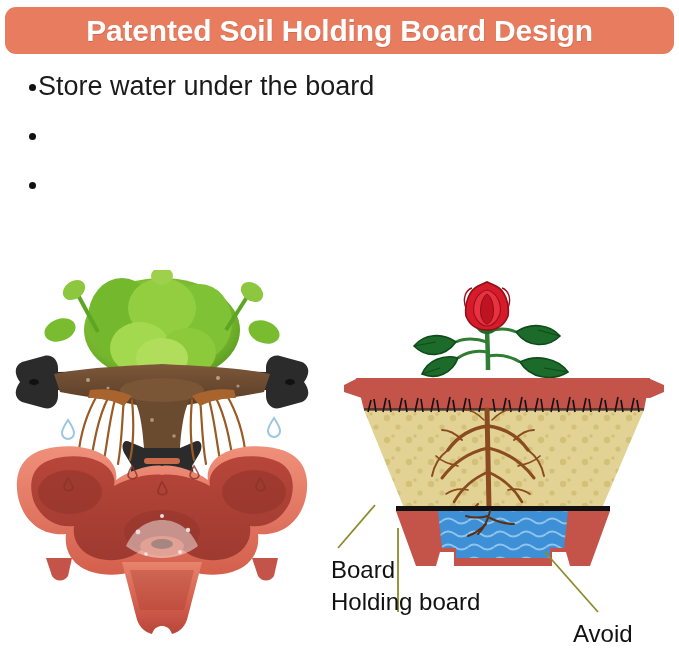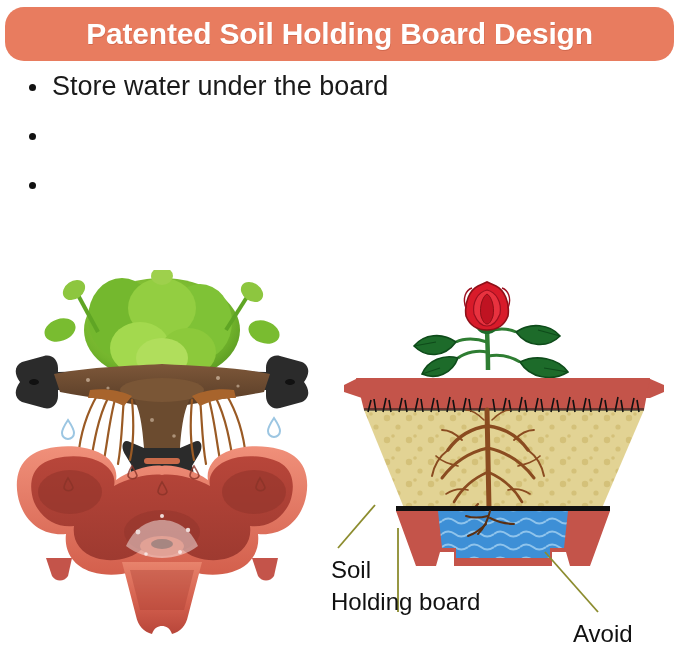--- a/index.html
+++ b/index.html
@@ -18,23 +18,23 @@
     background: #ffffff;
     overflow: hidden;
   }
 
   
   #header-banner {
     position: absolute;
     left: 5px;
     top: 7px;
     width: 669px;
-    height: 54px;
+    height: 47px;
     background: #E87C5F;
-    border-radius: 19px;
+    border-radius: 11px;
     box-sizing: border-box;
   }
   #header-title {
     position: absolute;
     left: 0;
     top: 0;
     width: 100%;
     height: 100%;
     display: flex;
     align-items: center;
@@ -53,21 +53,21 @@
     left: 0;
     top: 62px;
     width: 679px;
     list-style: none;
     margin: 0;
     padding: 0;
   }
   .bullet-row {
     position: relative;
     height: 49px;
-    padding-left: 52px;
+    padding-left: 38px;
     display: flex;
     align-items: center;
   }
   .bullet-dot {
     position: absolute;
     left: 29px;
     top: 50%;
     width: 7px;
     height: 7px;
     margin-top: -3px;
@@ -427,17 +427,17 @@
   </div>
 
   <svg id="leader-lines" viewBox="0 0 679 655">
     <g stroke="#8C8C2E" stroke-width="1.8" fill="none">
       <line x1="338" y1="548" x2="375" y2="505"></line>
       <line x1="398" y1="612" x2="398" y2="528"></line>
       <line x1="598" y1="612" x2="545" y2="552"></line>
     </g>
   </svg>
 
-  <div class="callout" id="label-soil">Soil</div>
+  <div class="callout" id="label-soil">Board</div>
   <div class="callout" id="label-holding-board">Holding board</div>
   <div class="callout" id="label-water">Avoid</div>
 
 </div>
 
 </body></html>

